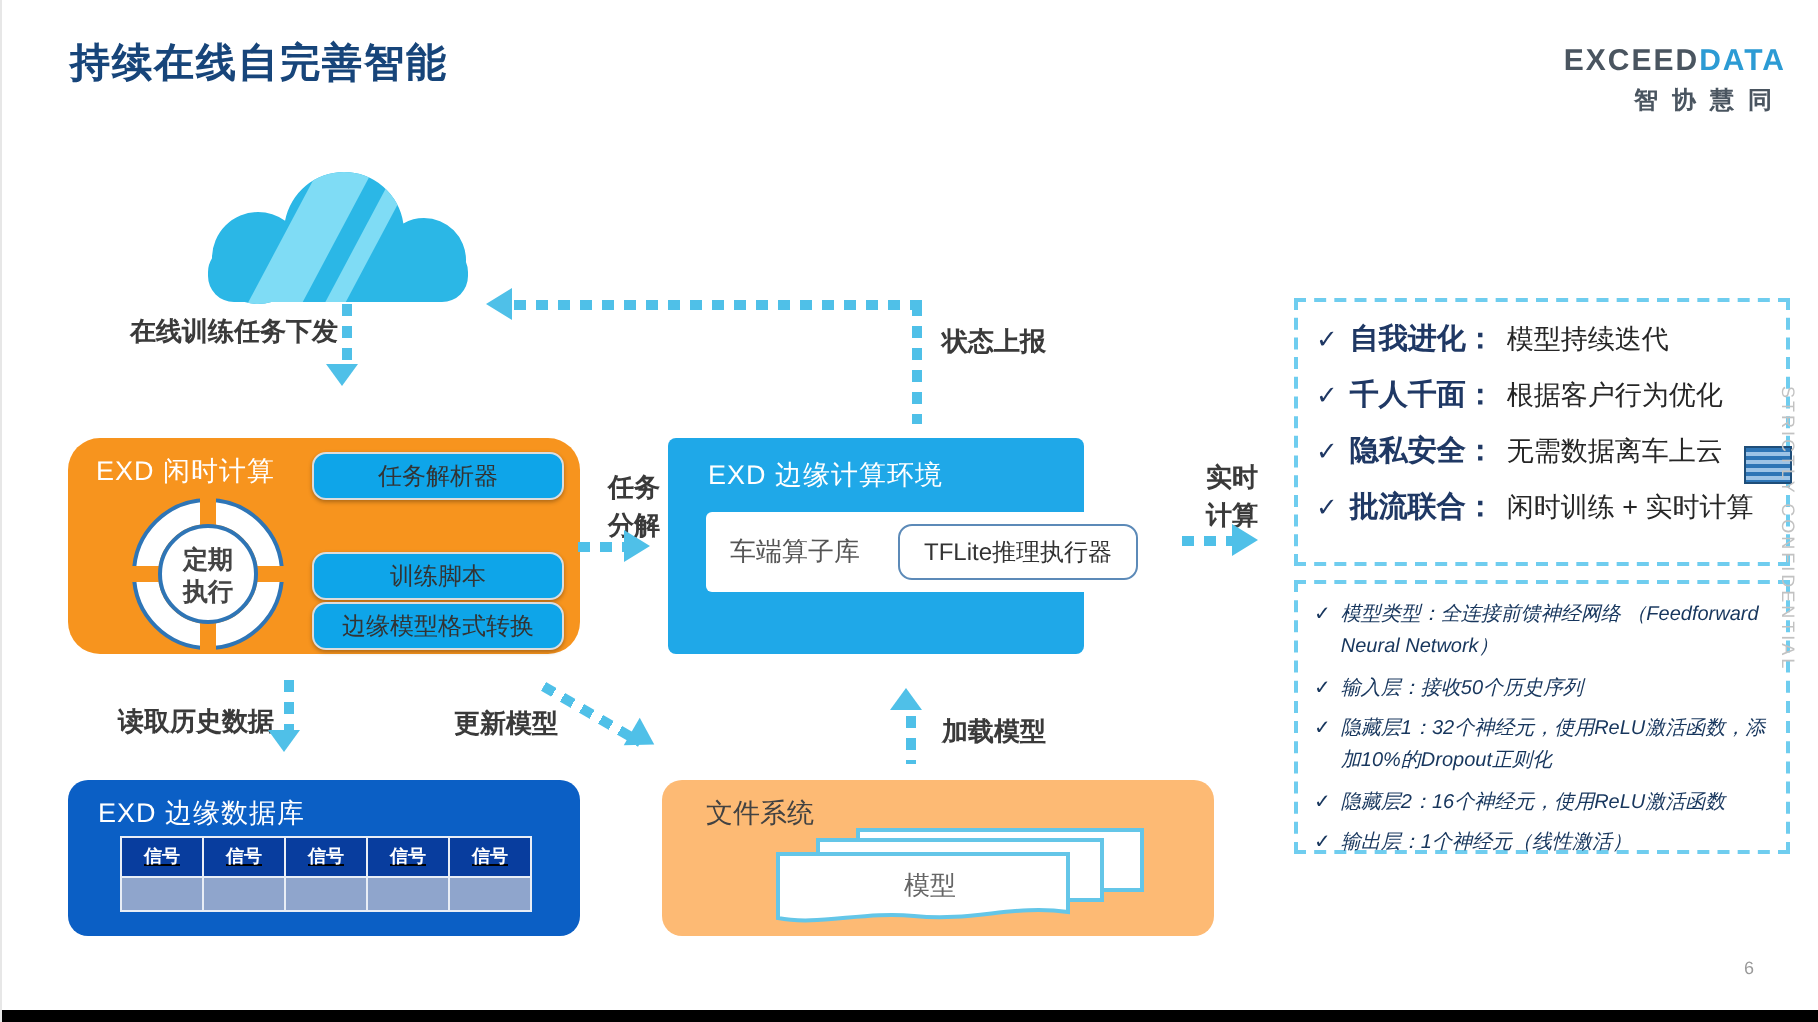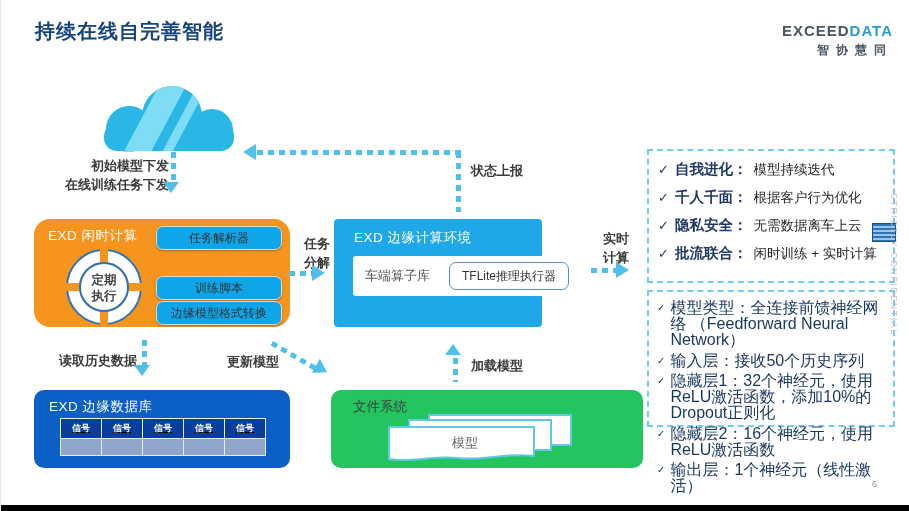--- a/index.html
+++ b/index.html
@@ -38,31 +38,31 @@
   
   .panel{background:#fff;border:2px dashed #6FCDEF;box-sizing:border-box;}
   .panel1{left:646px;top:149px;width:248px;height:134px;padding:9px 9px;}
   .benefit-row{display:flex;align-items:baseline;gap:6px;height:28px;white-space:nowrap;}
   .benefit-check{color:#1F3864;font-size:13px;font-weight:bold;}
   .benefit-term{color:#1F3864;font-size:14.5px;font-weight:bold;}
   .benefit-desc{color:#262626;font-size:13.5px;}
   .panel2{left:646px;top:290px;width:248px;height:137px;padding:8px 8px;}
   .spec-row{display:flex;gap:5px;margin-bottom:4.5px;}
   .spec-check{color:#17365D;font-size:10px;font-weight:bold;line-height:16px;}
-  .spec-text{color:#17365D;font-size:16px;line-height:16px;}
+  .spec-text{color:#17365D;font-size:10px;line-height:16px;font-style:italic;}
   .stack-icon{left:871px;top:223px;width:22px;height:17px;background:repeating-linear-gradient(180deg,#2E75B6 0 2px,#9DC3E6 2px 4px);border:1px solid #1F4E79;}
   
   .db-box{left:33px;top:390px;width:256px;height:78px;background:#0B5FC5;border-radius:10px;}
   .db-table{position:absolute;left:26px;top:28px;width:205px;text-decoration:underline;}
   .db-row{display:flex;}
   .db-hcell{flex:1;height:19px;background:#083D9E;border:1px solid #E9EEF6;margin-right:-1px;
     color:#fff;font-size:9px;font-weight:bold;text-align:center;line-height:19px;}
   .db-bcell{flex:1;height:16px;background:#8FA5CC;border:1px solid #E9EEF6;border-top:none;margin-right:-1px;}
   
-  .fs-box{left:330px;top:390px;width:312px;height:78px;background:#22c55e;border-radius:10px;}
+  .fs-box{left:330px;top:390px;width:276px;height:78px;background:#fdba74;border-radius:10px;}
   .fs-title{position:absolute;left:22px;top:8px;color:#424242;font-size:13.5px;}
   
   .watermark{left:898px;top:193px;transform:rotate(90deg);transform-origin:top left;
     font-size:9px;letter-spacing:1.5px;color:#C2C2C2;white-space:nowrap;}
   .pagenum{left:871px;top:479px;font-size:9px;color:#9A9A9A;}
   .bottom-bar{left:0;top:505px;width:909px;height:6px;background:#000;}
   .tc{text-align:center;}
 </style>
 </head>
 <body>
@@ -85,21 +85,20 @@
       </clipPath>
     </defs>
     <g clip-path="url(#cloudclip)">
       <rect width="172" height="78" fill="#2BB7E6"></rect>
       <rect x="58" y="-25" width="24" height="130" fill="#7FDCF5" transform="rotate(28 80 40)"></rect>
       <rect x="92" y="-25" width="9" height="130" fill="#7FDCF5" transform="rotate(28 80 40)"></rect>
     </g>
   </svg>
 
   <div class="abs flabel" style="left:50px;top:156px;width:118px;text-align:right;">
-    <div>初始模型下发</div>
     <div>在线训练任务下发</div>
   </div>
   <div class="abs dash-v" style="left:170px;top:152px;height:30px;"></div>
   <div class="abs head-down" style="left:162px;top:182px;"></div>
 
   <div class="abs dash-h" style="left:256px;top:150px;width:204px;"></div>
   <div class="abs head-left" style="left:242px;top:144px;"></div>
   <div class="abs dash-v" style="left:455px;top:152px;height:60px;"></div>
   <div class="abs flabel" style="left:470px;top:161px;">状态上报</div>
 

